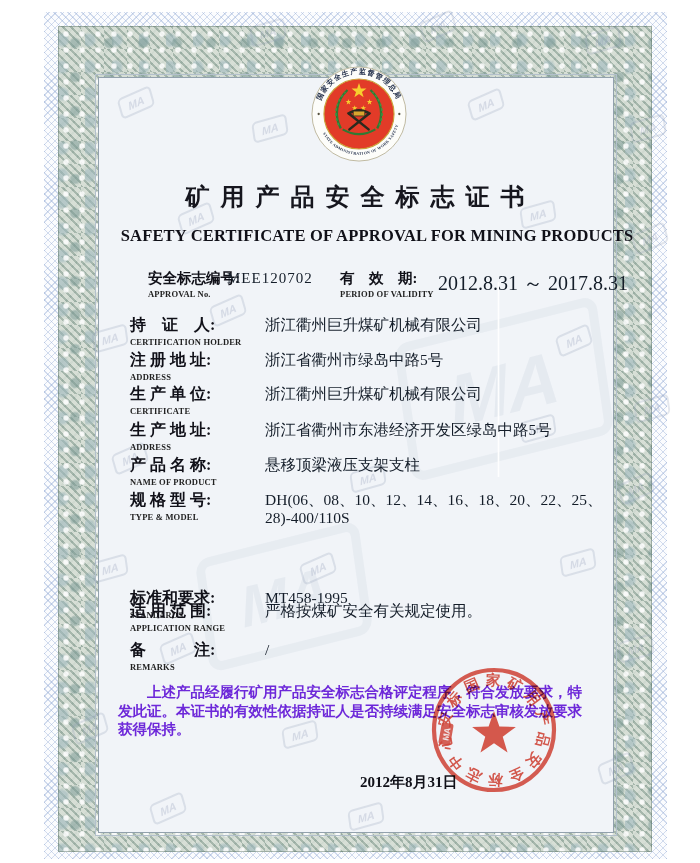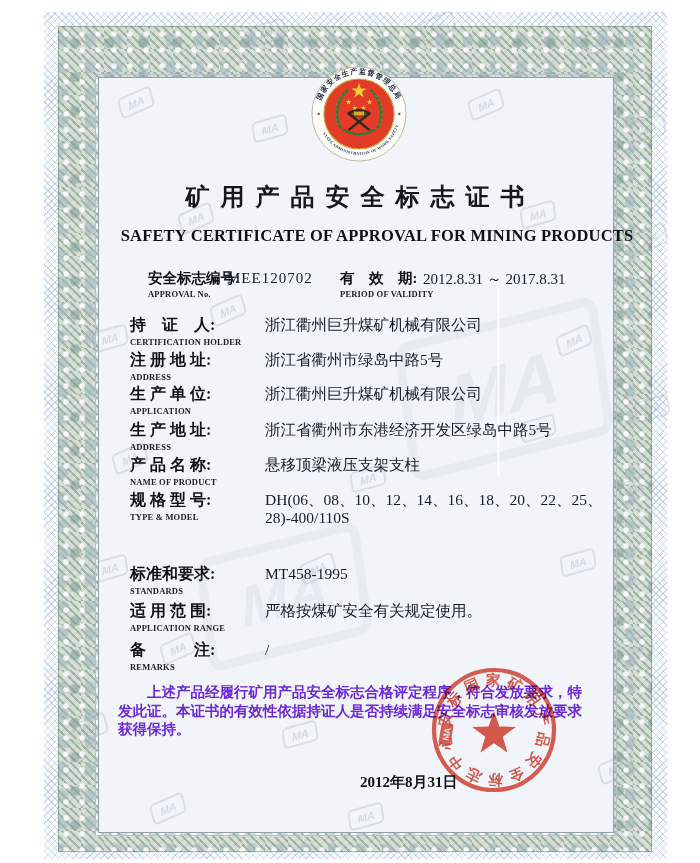--- a/index.html
+++ b/index.html
@@ -168,53 +168,53 @@
   <div class="approval-row" style="left:148px;top:269px;">
     <span class="lbl">安全标志编号:</span>
     <span class="en">APPROVAL No.</span>
   </div>
   <div class="approval-row val" style="left:227px;top:270px;font-size:15px;letter-spacing:1px;">MEE120702</div>
 
   <div class="approval-row" style="left:340px;top:269px;">
     <span class="lbl">有　效　期:</span>
     <span class="en">PERIOD OF VALIDITY</span>
   </div>
-  <div class="approval-row val" style="left:423px;top:270px;font-size:15px;">2012.8.31 ～ 2017.8.31</div>
+  <div class="approval-row val" style="left:438px;top:270px;font-size:20px;">2012.8.31 ～ 2017.8.31</div>
 
   <div class="row" style="top:315px;">
     <span class="lbl">持　证　人:</span>
     <span class="en">CERTIFICATION HOLDER</span>
     <div class="val">浙江衢州巨升煤矿机械有限公司</div>
   </div>
   <div class="row" style="top:350px;">
     <span class="lbl">注 册 地 址:</span>
     <span class="en">ADDRESS</span>
     <div class="val">浙江省衢州市绿岛中路5号</div>
   </div>
   <div class="row" style="top:384px;">
     <span class="lbl">生 产 单 位:</span>
-    <span class="en">APPLICATION</span>
+    <span class="en">CERTIFICATE</span>
     <div class="val">浙江衢州巨升煤矿机械有限公司</div>
   </div>
   <div class="row" style="top:420px;">
     <span class="lbl">生 产 地 址:</span>
     <span class="en">ADDRESS</span>
     <div class="val">浙江省衢州市东港经济开发区绿岛中路5号</div>
   </div>
   <div class="row" style="top:455px;">
     <span class="lbl">产 品 名 称:</span>
     <span class="en">NAME OF PRODUCT</span>
     <div class="val">悬移顶梁液压支架支柱</div>
   </div>
   <div class="row" style="top:490px;">
     <span class="lbl">规 格 型 号:</span>
     <span class="en">TYPE &amp; MODEL</span>
     <div class="val">DH(06、08、10、12、14、16、18、20、22、25、28)-400/110S</div>
   </div>
-  <div class="row" style="top:564px;">
+  <div class="row" style="top:588px;">
     <span class="lbl">标准和要求:</span>
     <span class="en">STANDARDS</span>
     <div class="val">MT458-1995</div>
   </div>
   <div class="row" style="top:601px;">
     <span class="lbl">适 用 范 围:</span>
     <span class="en">APPLICATION RANGE</span>
     <div class="val">严格按煤矿安全有关规定使用。</div>
   </div>
   <div class="row" style="top:640px;">

